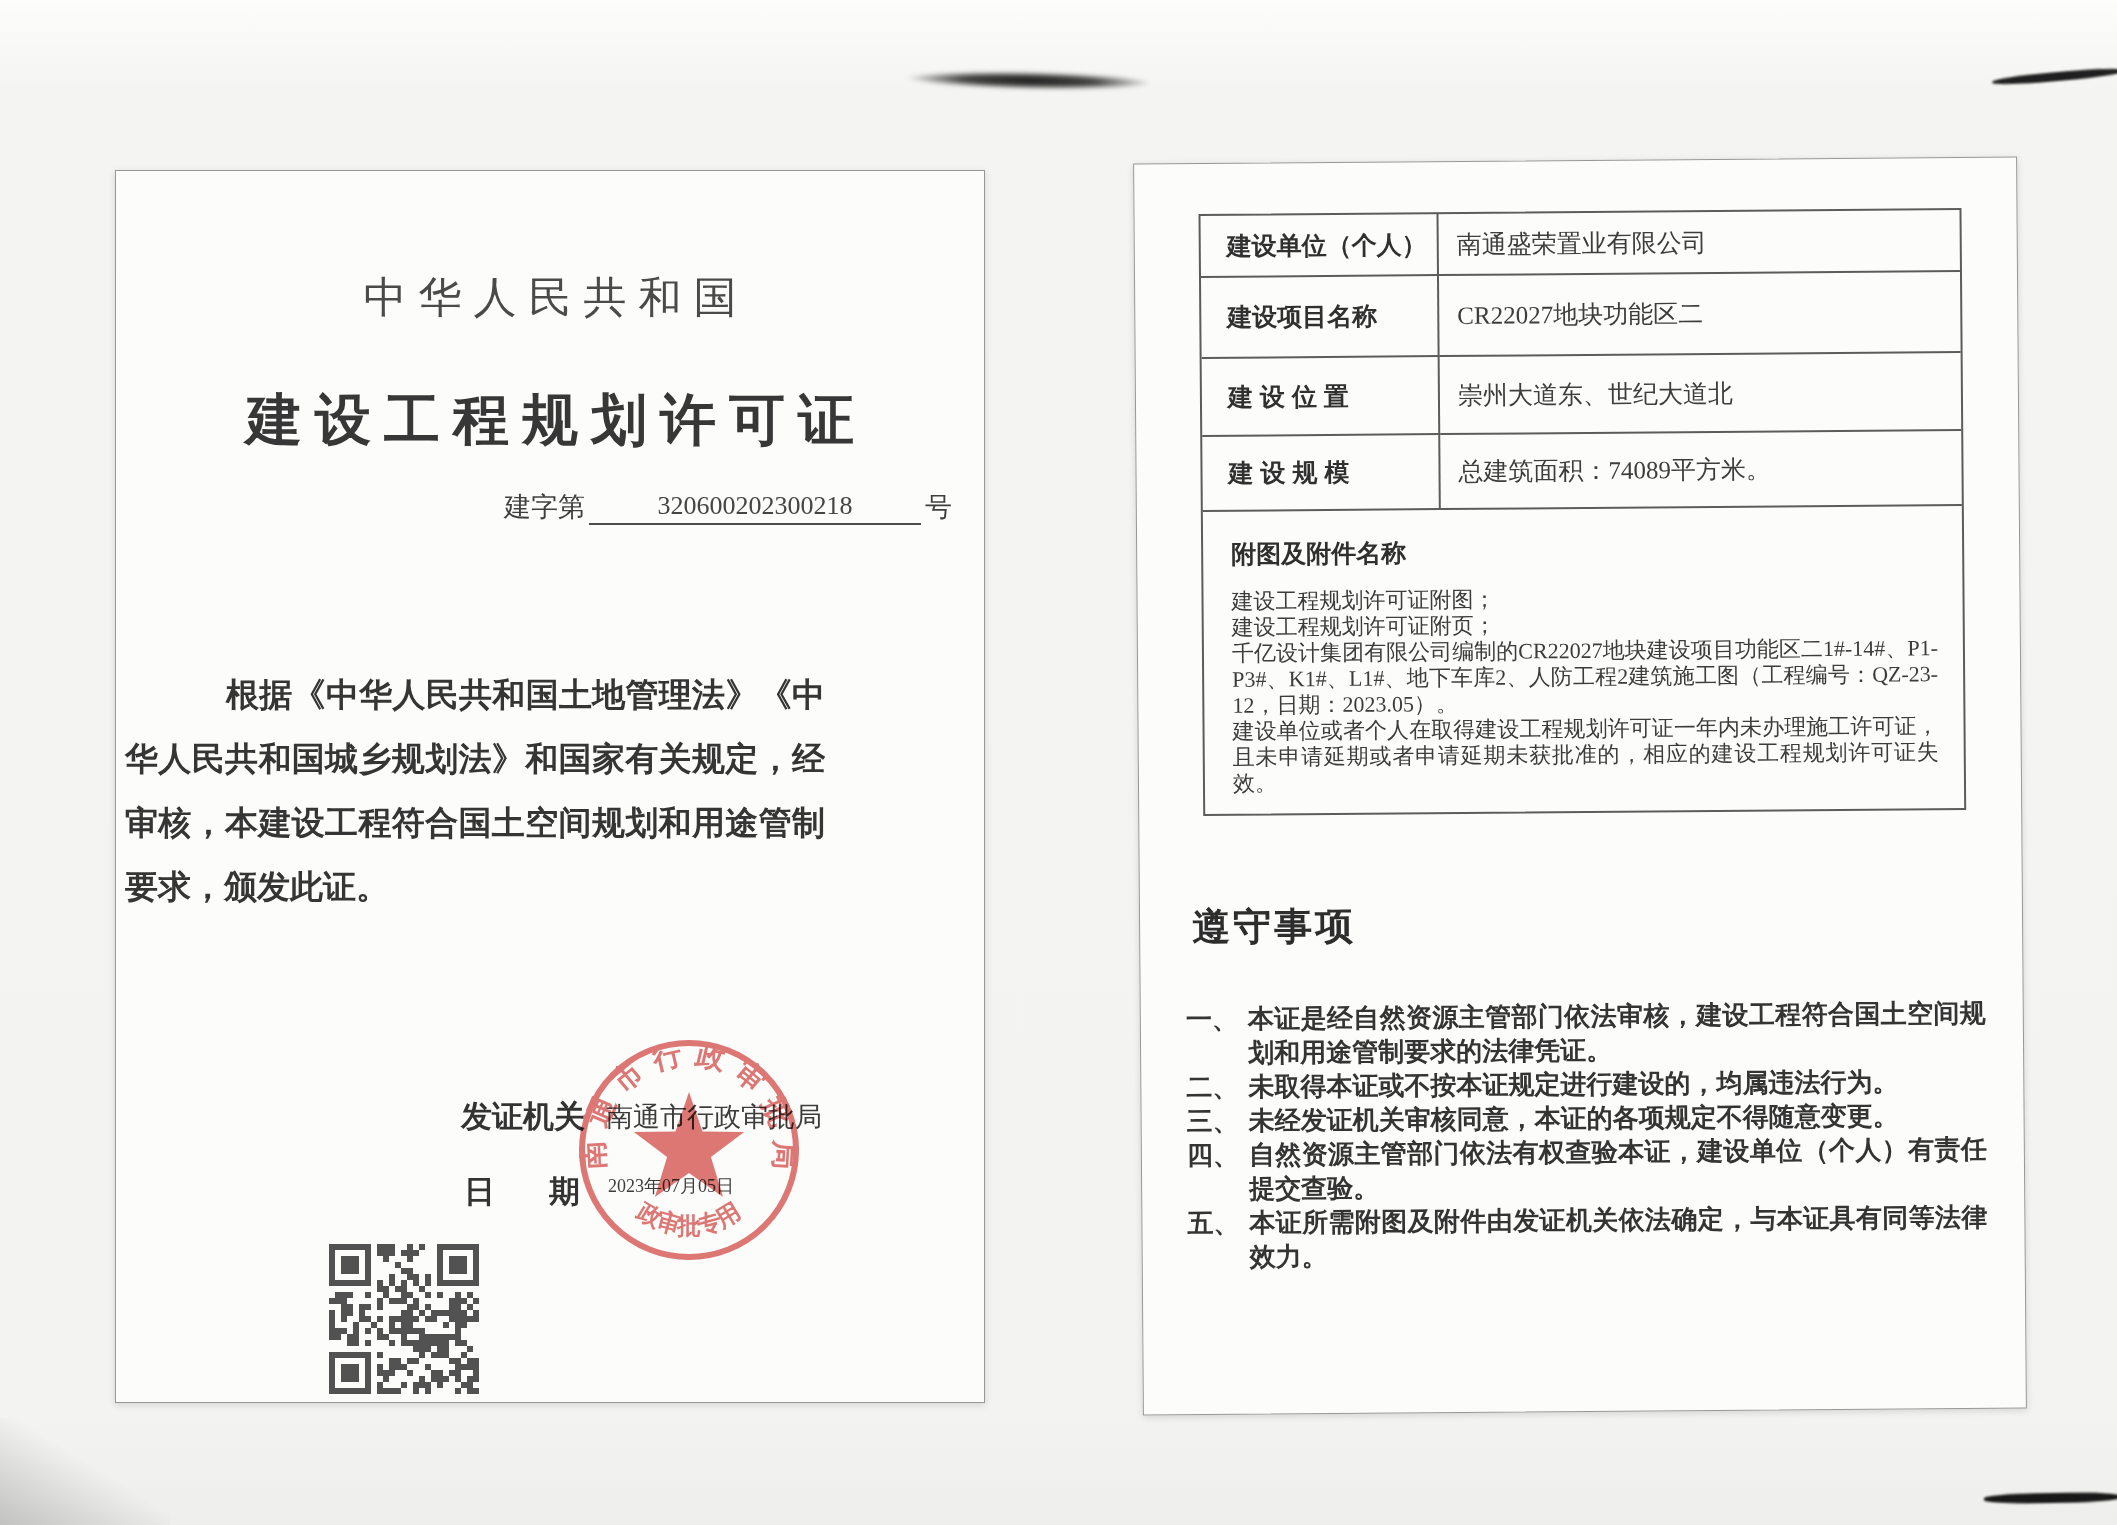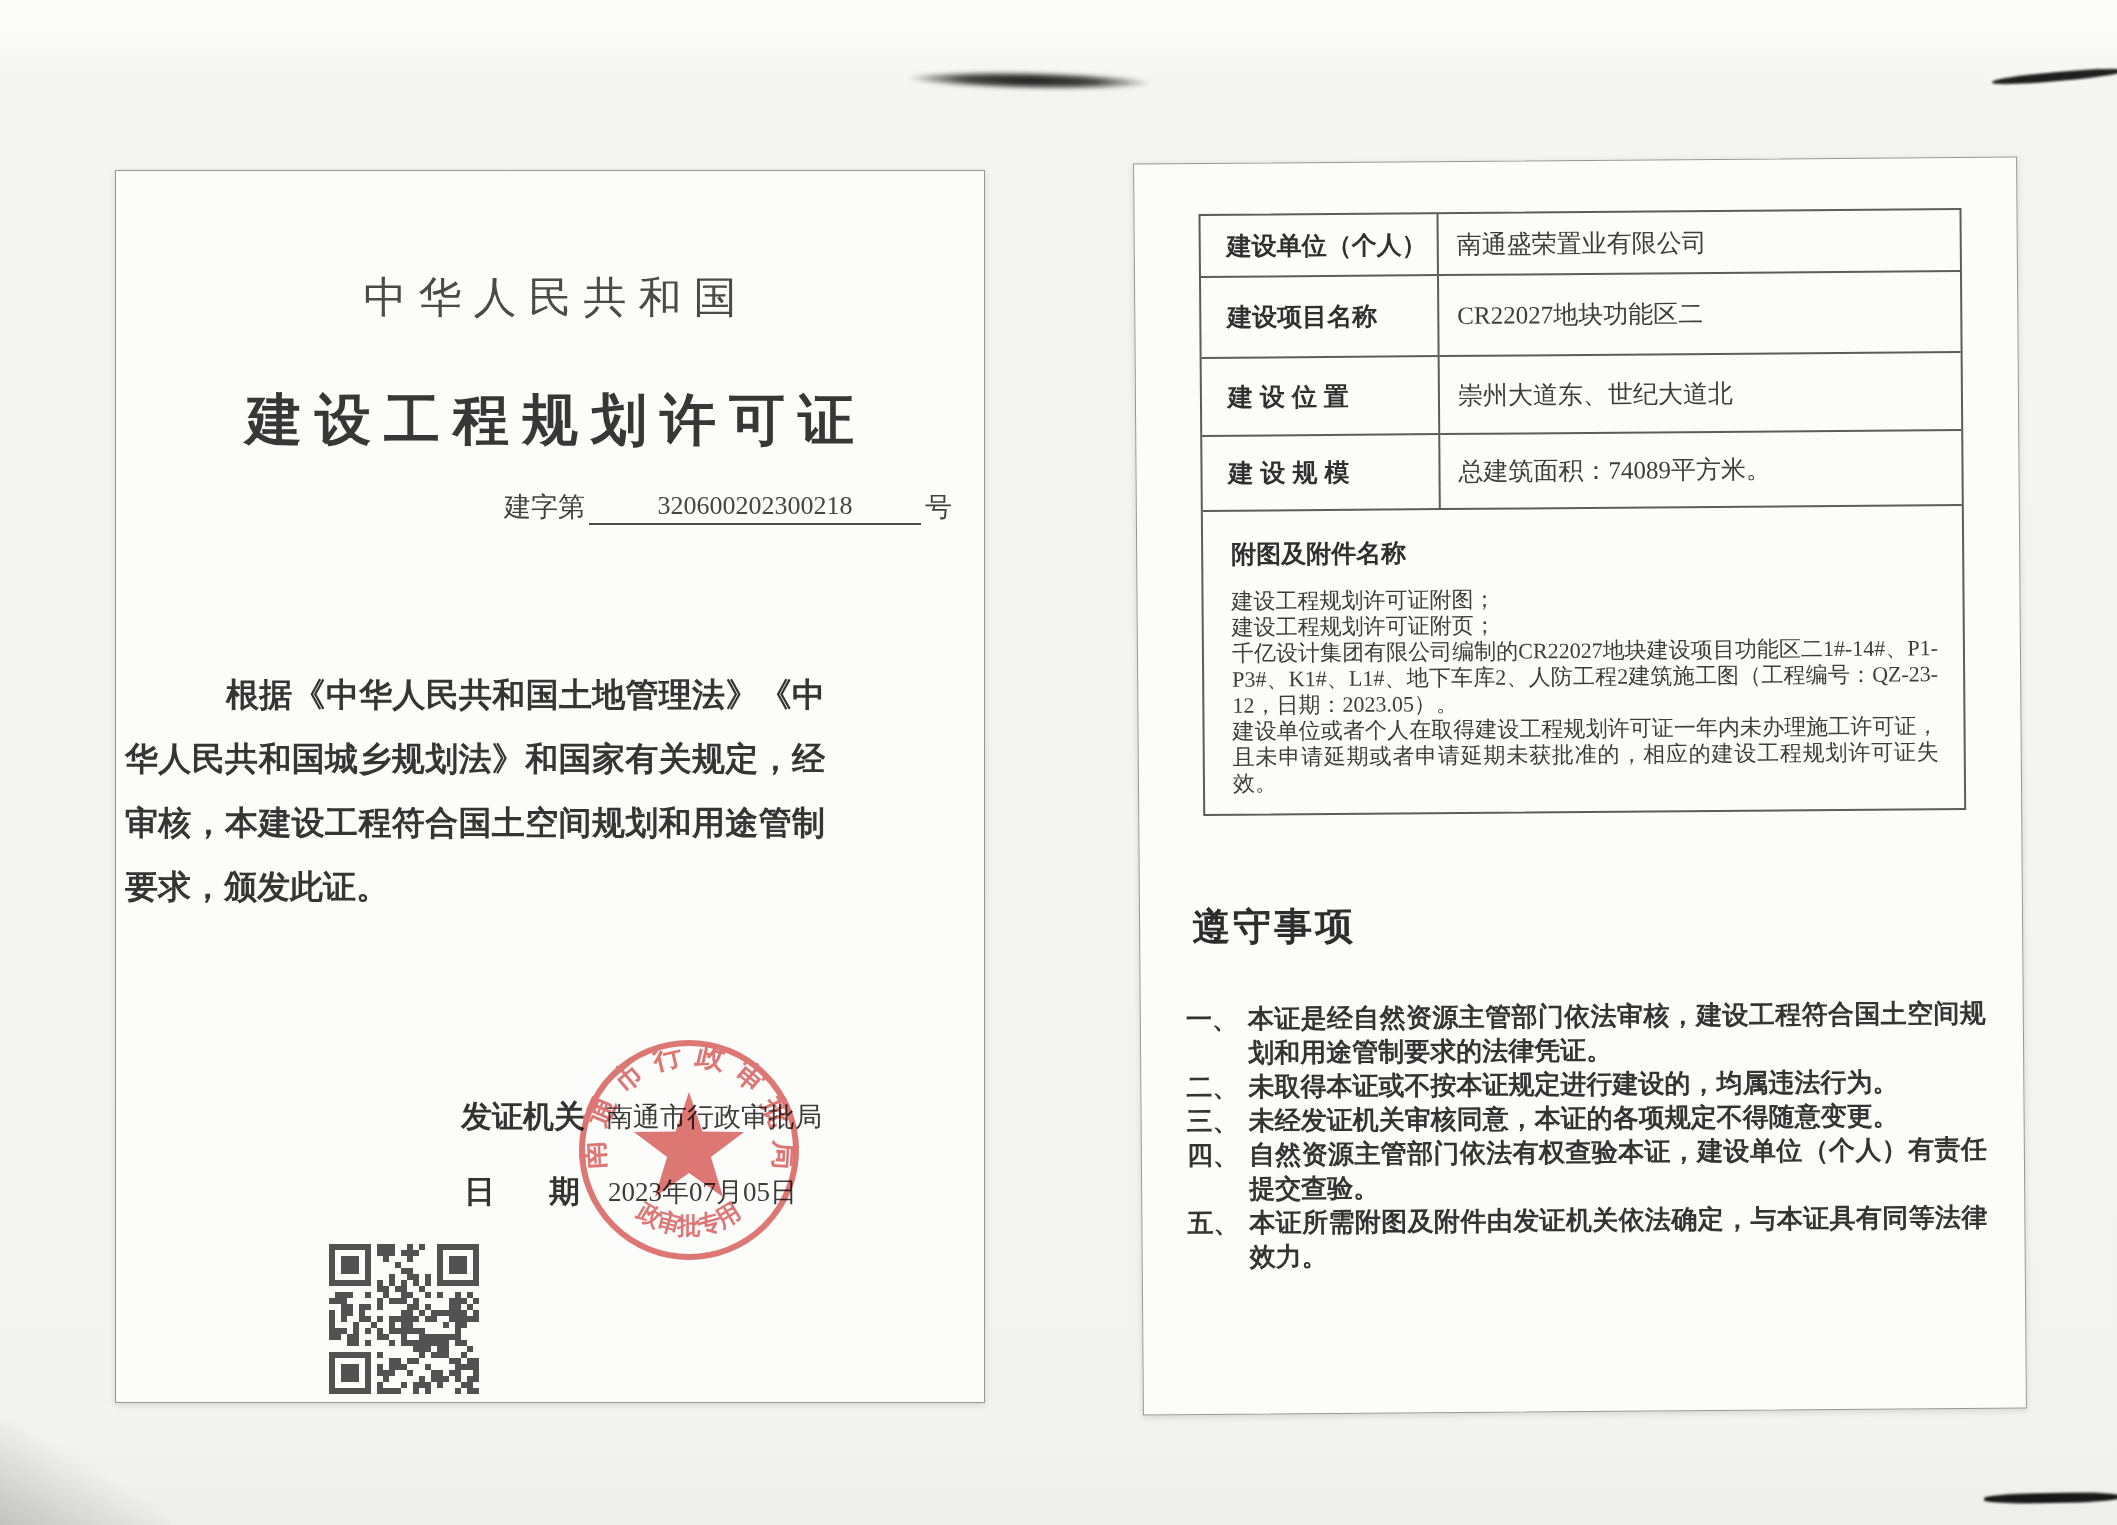--- a/index.html
+++ b/index.html
@@ -35,21 +35,21 @@
       border-bottom:2px solid #4c4c4c;margin:0 4px;vertical-align:bottom;line-height:34px;}
   .para{position:absolute;left:9px;top:492px;width:700px;font-size:33px;line-height:64px;
       color:#353535;font-weight:600;text-align:justify;text-indent:101px;}
   .issuer-row,.date-row{position:absolute;font-size:31px;color:#333;font-weight:600;}
   .issuer-row{left:345px;top:925px;}
   .date-row{left:348px;top:1000px;}
   .date-gap{display:inline-block;width:54px;}
   .black-val{position:absolute;font-family:"Liberation Serif","DejaVu Serif",serif;font-weight:normal;
       color:#3c3c3c;z-index:2;}
   .issuer-val{left:490px;top:928px;font-size:27px;}
-  .date-val{left:492px;top:1003px;font-size:27px;}
+  .date-val{left:492px;top:1003px;font-size:18px;}
   .stamp{position:absolute;left:452px;top:858px;z-index:3;opacity:.82;mix-blend-mode:multiply;}
   .qr{position:absolute;left:213px;top:1072px;}
   
   .cert-table{position:absolute;left:64px;top:50px;width:763px;height:602px;
       border:2px solid #5c5c5c;box-sizing:border-box;display:grid;
       grid-template-columns:238px 1fr;grid-template-rows:62px 81px 78px 75px 1fr;}
   .cell{border-bottom:2px solid #5c5c5c;display:flex;align-items:center;box-sizing:border-box;}
   .cell.lab{border-right:2px solid #5c5c5c;padding-left:26px;font-size:25px;font-weight:600;color:#303030;}
   .cell.val{padding-left:18px;font-family:"Liberation Serif","DejaVu Serif",serif;font-size:25px;color:#3d3d3d;}
   .attach-cell{grid-column:1 / span 2;border-bottom:none;padding:26px 28px 0 28px;box-sizing:border-box;}

